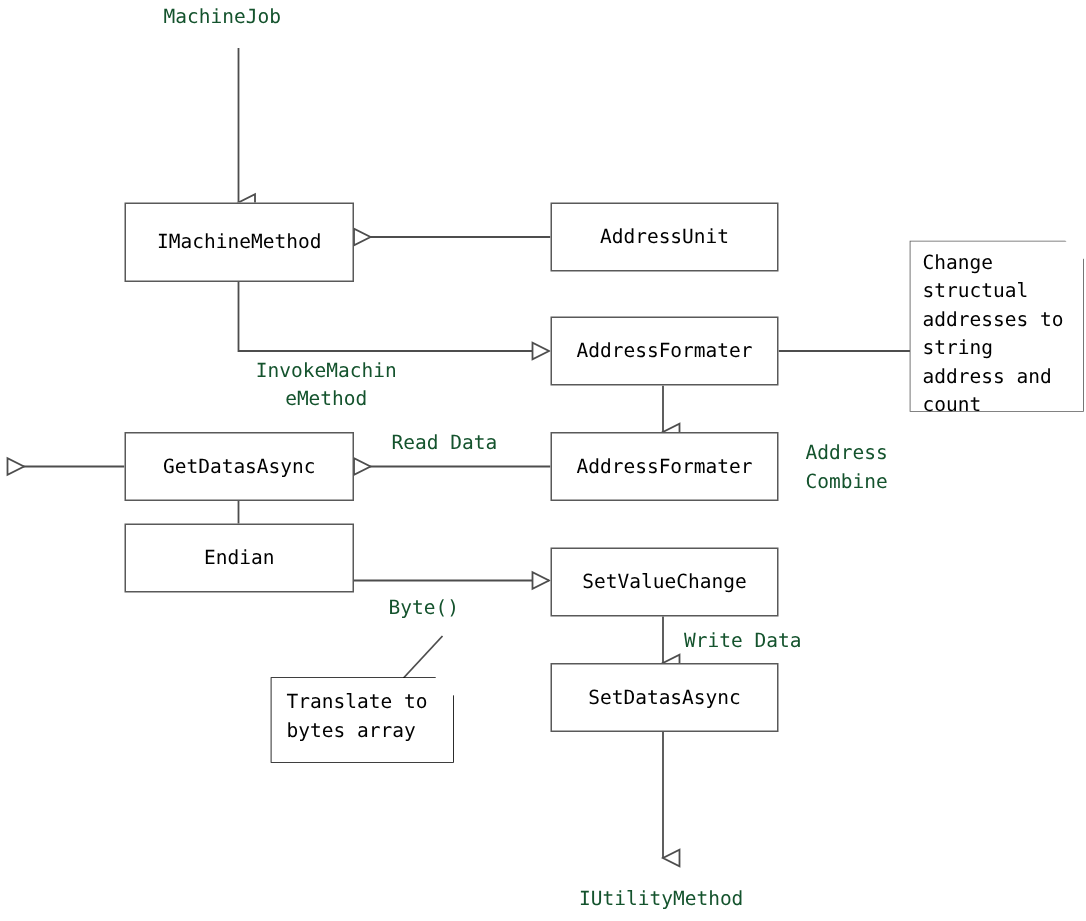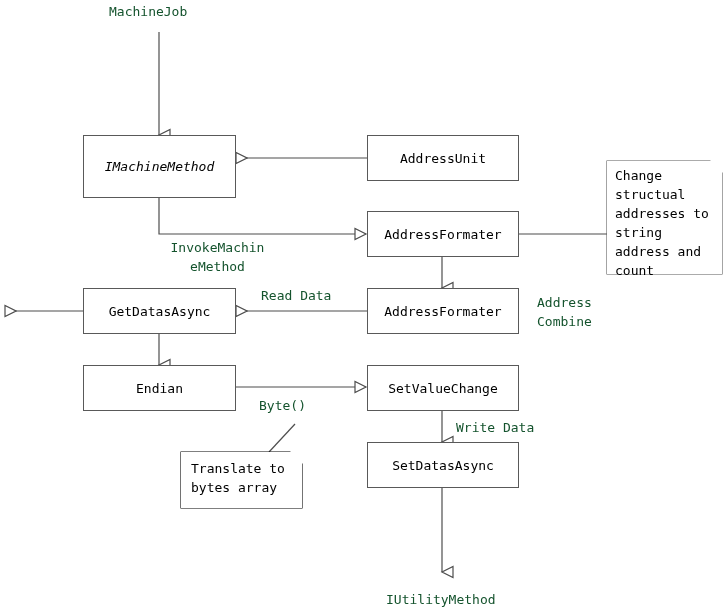--- a/index.html
+++ b/index.html
@@ -111,41 +111,41 @@
       <path d="M 607 161 L 710 161 L 722 173 L 722 274 L 607 274 Z" fill="#ffffff" stroke="#595959" stroke-width="1.1"></path>
       <path d="M 710 161 L 710 173 L 722 173" fill="none" stroke="#595959" stroke-width="1.1"></path>
     </g>
 
     <g>
       <path d="M 181 452 L 290 452 L 302 464 L 302 508 L 181 508 Z" fill="#ffffff" stroke="#000000" stroke-width="1.1"></path>
       <path d="M 290 452 L 290 464 L 302 464" fill="none" stroke="#000000" stroke-width="1.1"></path>
     </g>
   </svg>
 
-  <div class="box" style="left:83px; top:135px; width:153px; height:63px;font-style:italic;">
+  <div class="box" style="left:83px; top:135px; width:153px; height:53px;">
     <span>IMachineMethod</span>
   </div>
 
   <div class="box" style="left:367px; top:135px; width:152px; height:46px;">
     <span>AddressUnit</span>
   </div>
 
   <div class="box" style="left:367px; top:211px; width:152px; height:46px;">
     <span>AddressFormater</span>
   </div>
 
   <div class="box" style="left:83px; top:288px; width:153px; height:46px;">
     <span>GetDatasAsync</span>
   </div>
 
   <div class="box" style="left:367px; top:288px; width:152px; height:46px;">
     <span>AddressFormater</span>
   </div>
 
-  <div class="box" style="left:83px; top:365px; width:153px; height:46px;">
+  <div class="box" style="left:83px; top:349px; width:153px; height:46px;">
     <span>Endian</span>
   </div>
 
   <div class="box" style="left:367px; top:365px; width:152px; height:46px;">
     <span>SetValueChange</span>
   </div>
 
   <div class="box" style="left:367px; top:442px; width:152px; height:46px;">
     <span>SetDatasAsync</span>
   </div>

